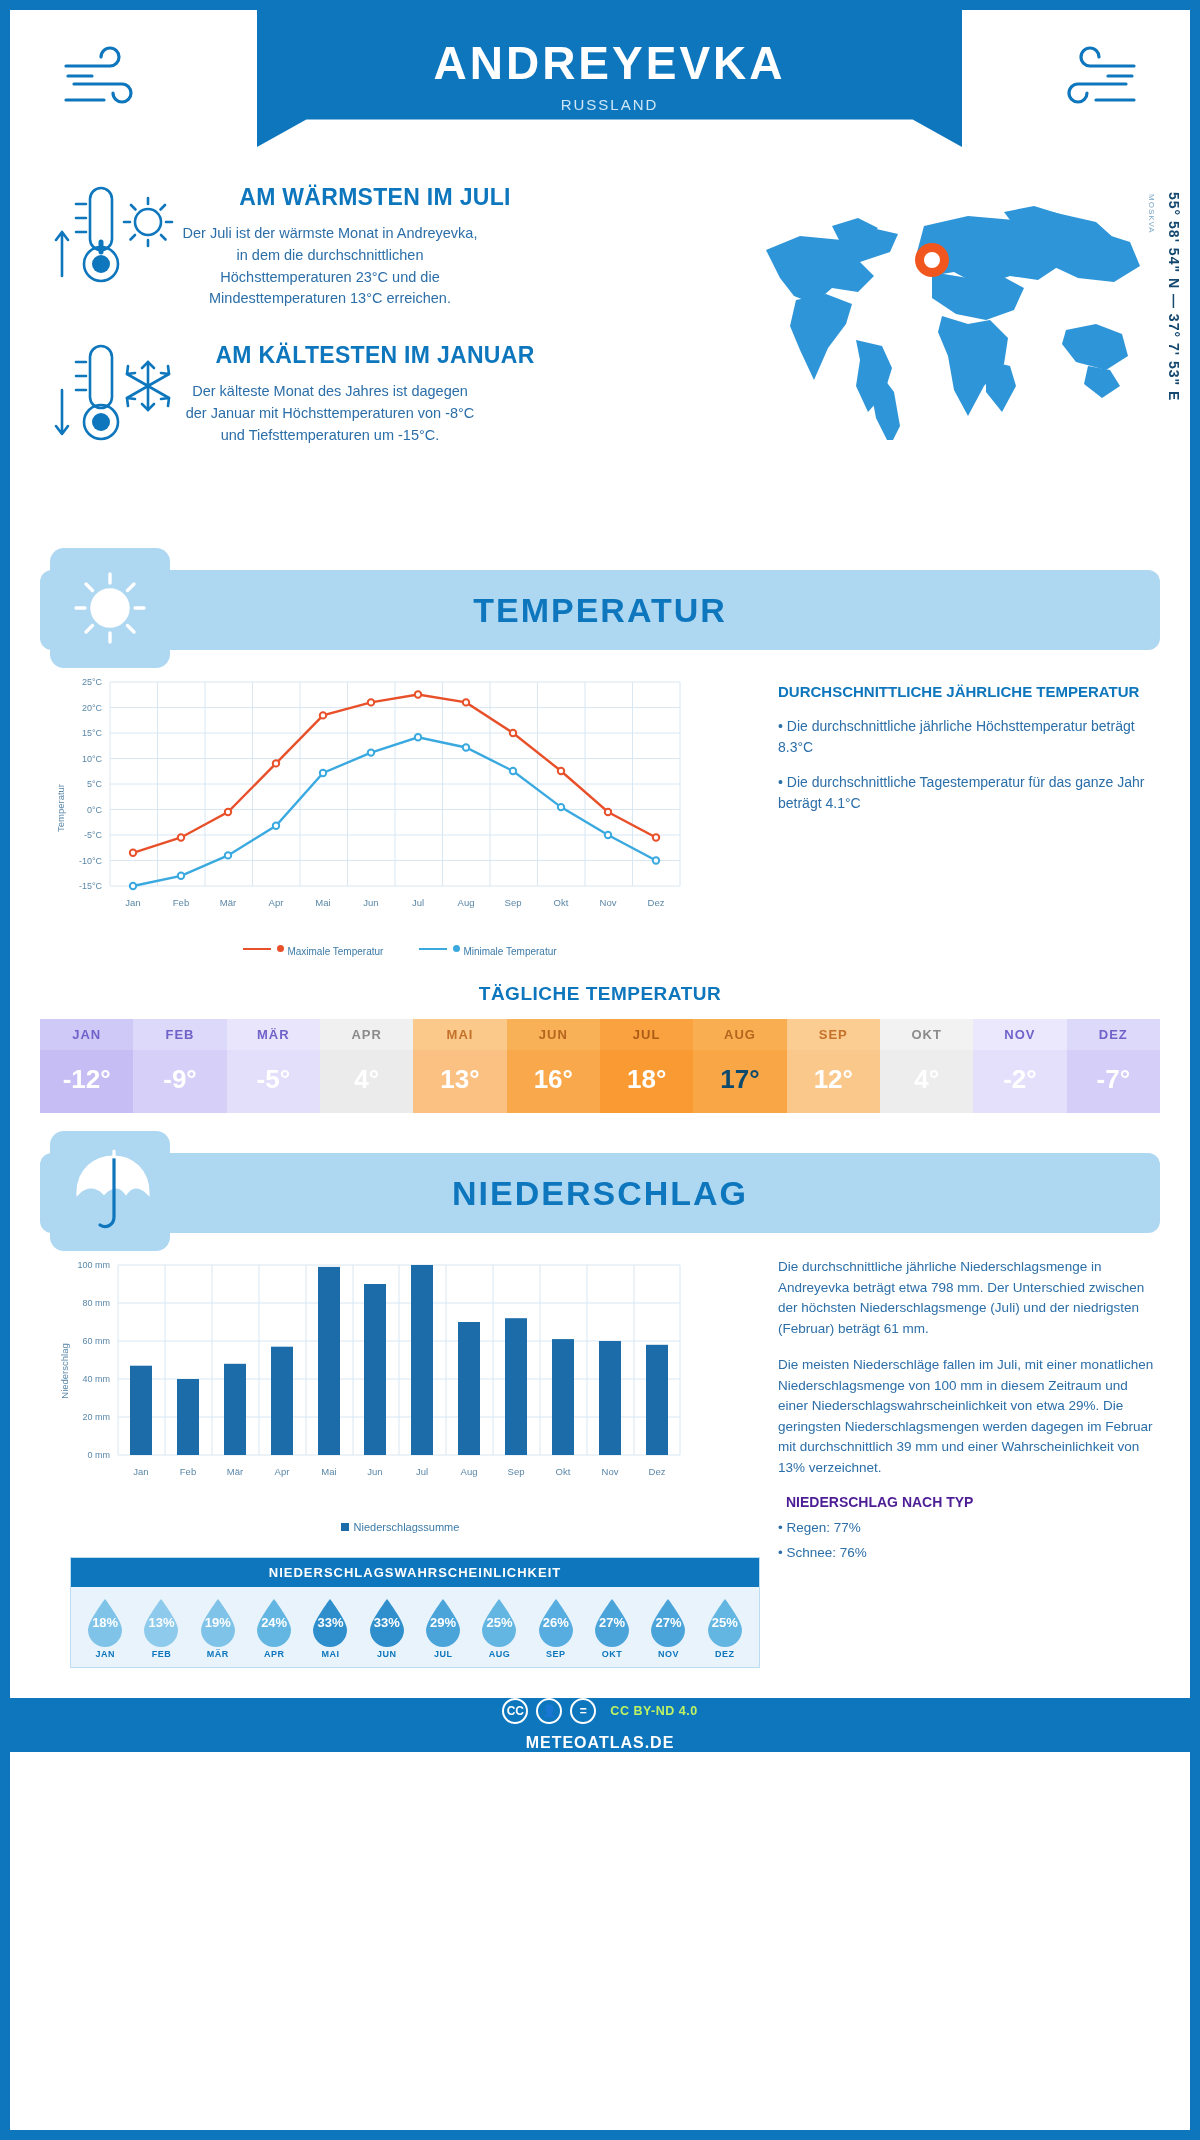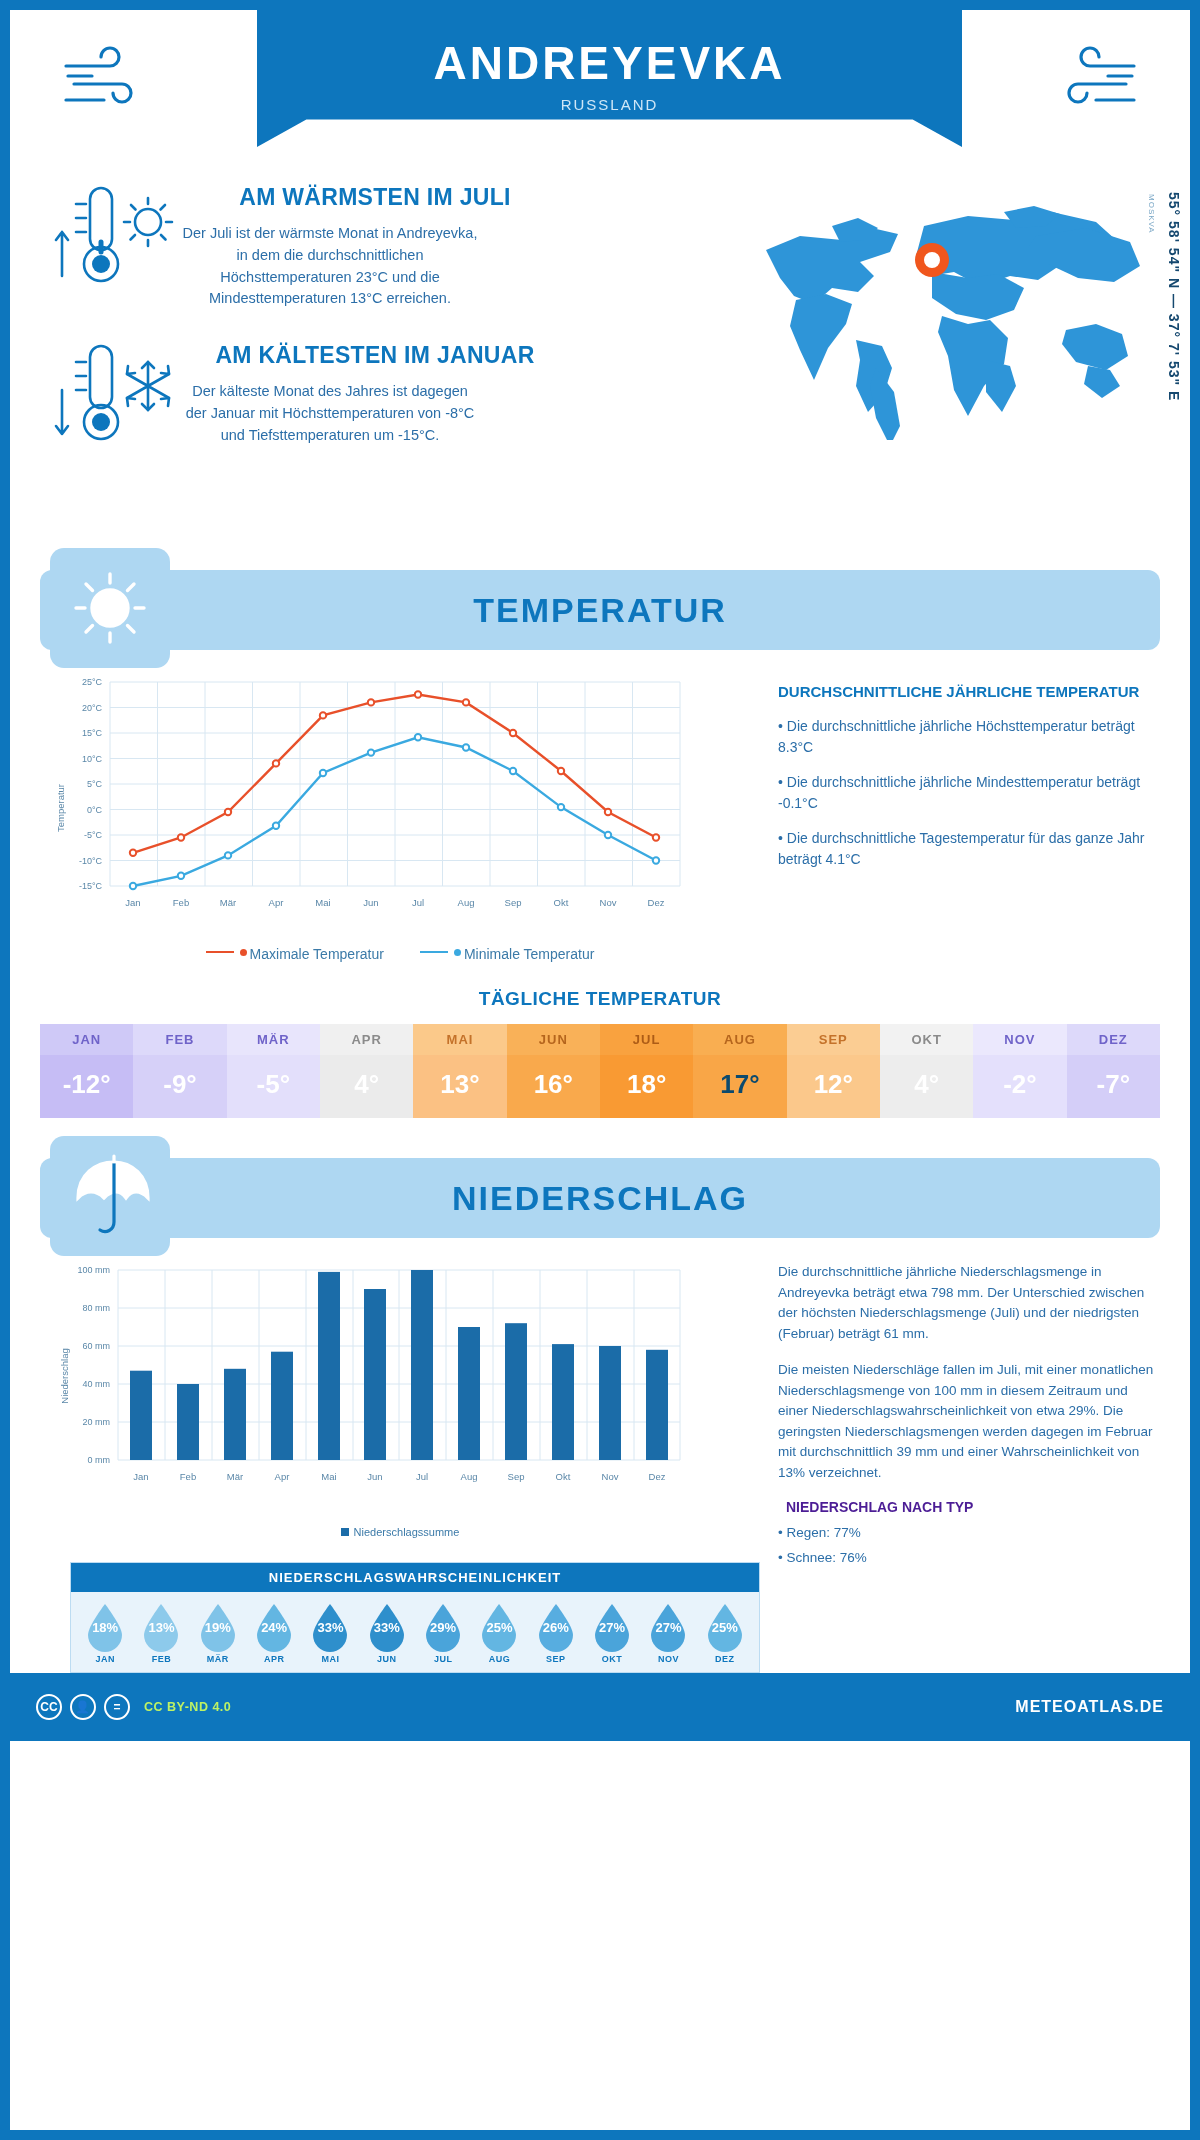--- a/index.html
+++ b/index.html
@@ -167,21 +167,21 @@
     font-size: 14px;
     color: #2b6ea8;
     line-height: 1.5;
     margin: 0 0 14px 0;
   }
   .legend {
     display: flex;
     justify-content: center;
     gap: 36px;
     margin-top: 4px;
-    font-size: 14px;
+    font-size: 10px;
     color: #3b7aa8;
   }
   .legend span.key {
     display: inline-block;
     width: 28px;
     height: 2px;
     vertical-align: middle;
     margin-right: 6px;
     position: relative;
     top: -3px;
@@ -286,26 +286,28 @@
   }
   .precip-side h4 {
     font-size: 14px;
     color: #4c1d95;
     margin: 0 0 8px 8px;
     font-weight: bold;
   }
 
   
   .footer {
-    height: 68px;
+    margin-top: 30px;
+    height: 54px;
     background: #0d76bd;
     display: flex;
     align-items: center;
     justify-content: space-between;
     padding: 0 26px;
+    flex-direction: column;
   }
   .footer-left { display: flex; align-items: center; gap: 8px; }
   .cc-badge {
     width: 26px; height: 26px; border-radius: 50%;
     border: 2px solid #fff; color: #fff;
     display: flex; align-items: center; justify-content: center;
     font-size: 12px; font-weight: bold;
   }
   .cc-text { color: #bef264; font-size: 12.5px; font-weight: bold; margin-left: 6px; letter-spacing: 0.5px;}
   .footer-right { color: #fff; font-size: 16px; font-weight: bold; letter-spacing: 1px; }
@@ -525,21 +527,20 @@
         </div>
         <div>
           <span class="key k-min"></span><span class="dot" style="background:#3aa9e0"></span><span>Minimale Temperatur</span>
         </div>
       </div>
     </div>
 
     <div class="side-box">
       <h4 class="side-title">DURCHSCHNITTLICHE JÄHRLICHE TEMPERATUR</h4>
       <p class="side-p">• Die durchschnittliche jährliche Höchsttemperatur beträgt 8.3°C</p>
-      <p class="side-p">• Die durchschnittliche jährliche Mindesttemperatur beträgt -0.1°C</p>
       <p class="side-p">• Die durchschnittliche Tagestemperatur für das ganze Jahr beträgt 4.1°C</p>
     </div>
   </div>
 
   <div class="daily-title">TÄGLICHE TEMPERATUR</div>
   <div class="daily-table">
     <div class="daily-col">
       <div class="m" style="background:#cfc9f7;color:#6f63c9">JAN</div>
       <div class="v" style="background:#c6bdf5;color:#ffffff">-12°</div>
     </div>

